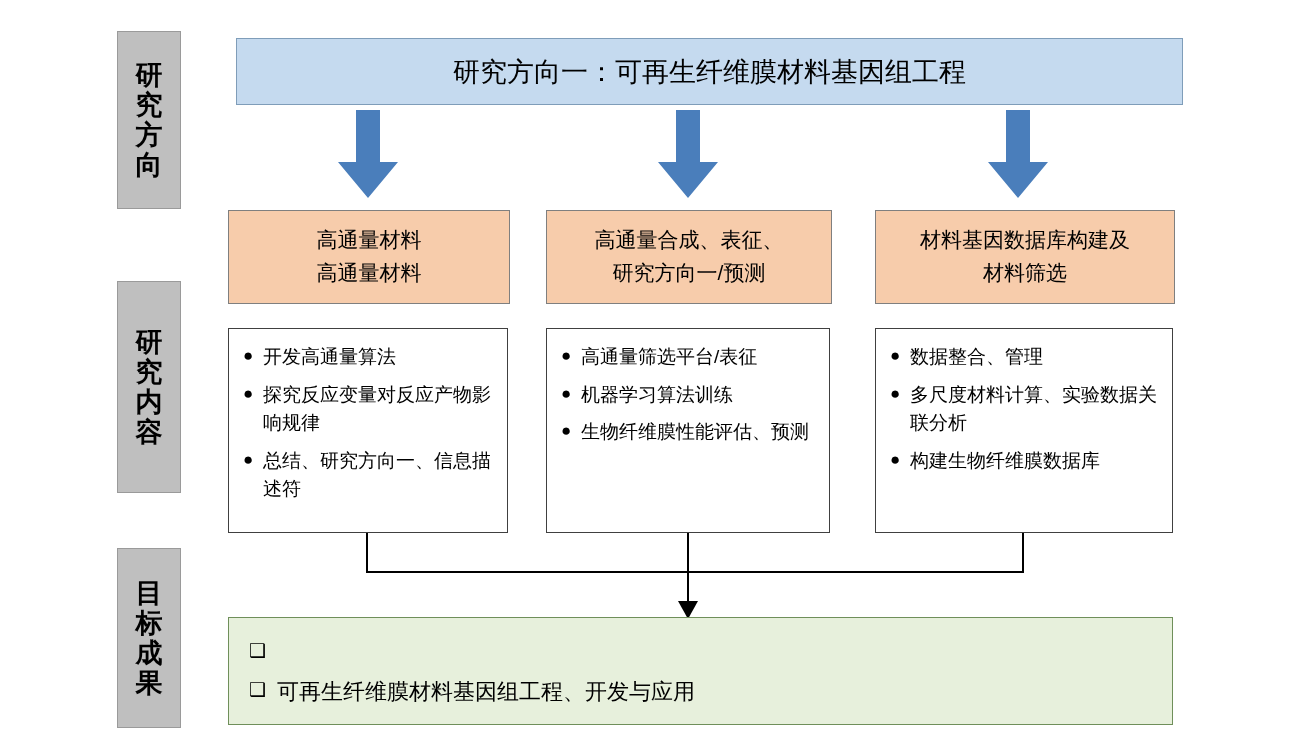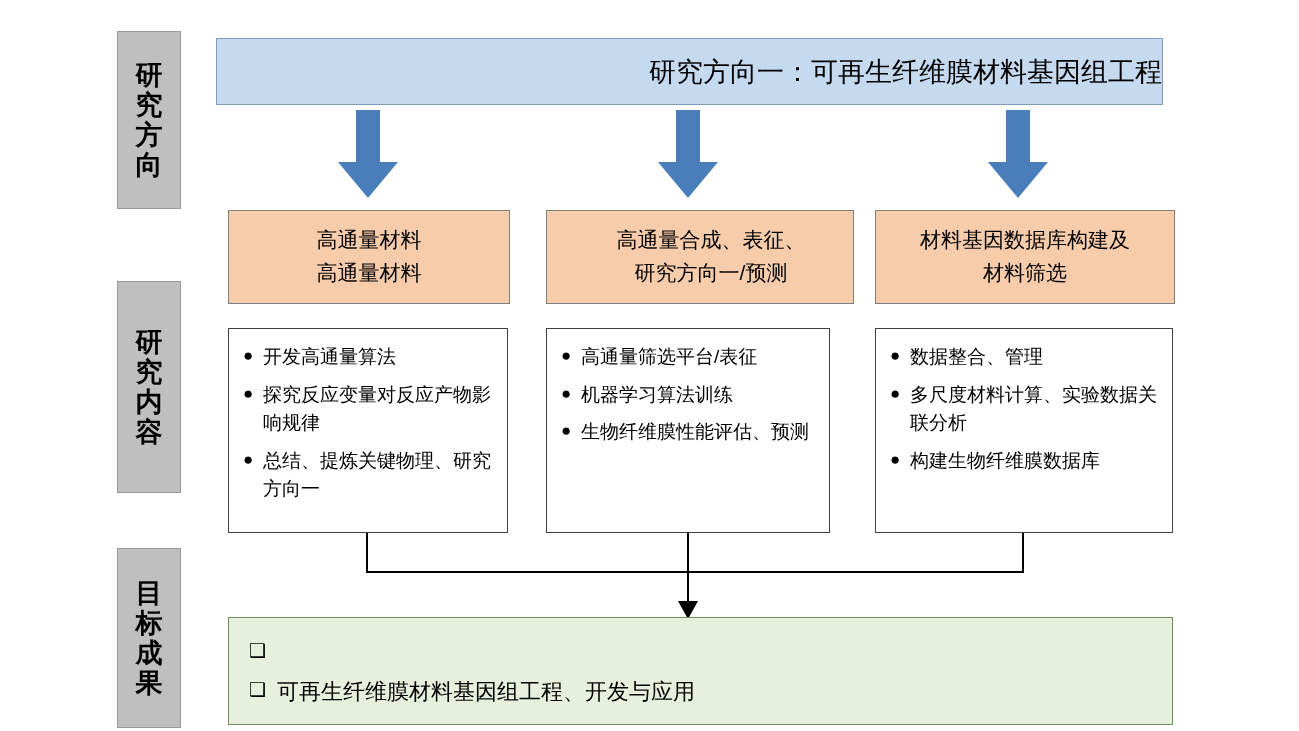--- a/index.html
+++ b/index.html
@@ -137,61 +137,61 @@
     <span>容</span>
   </div>
 
   <div class="side-label" style="left:117px; top:548px; width:62px; height:178px;">
     <span>目</span>
     <span>标</span>
     <span>成</span>
     <span>果</span>
   </div>
 
-  <div class="banner" style="left:216px; top:38px; width:945px; height:65px;justify-content:flex-end;">
+  <div class="banner" style="left:236px; top:38px; width:945px; height:65px;">
     <span>研究方向一：可再生纤维膜材料基因组工程</span>
   </div>
 
   <svg class="arrow" style="left:335px; top:110px;" width="66" height="90" viewBox="0 0 66 90">
     <polygon points="21,0 45,0 45,52 63,52 33,88 3,52 21,52" fill="#4a7ebb"></polygon>
   </svg>
   <svg class="arrow" style="left:655px; top:110px;" width="66" height="90" viewBox="0 0 66 90">
     <polygon points="21,0 45,0 45,52 63,52 33,88 3,52 21,52" fill="#4a7ebb"></polygon>
   </svg>
   <svg class="arrow" style="left:985px; top:110px;" width="66" height="90" viewBox="0 0 66 90">
     <polygon points="21,0 45,0 45,52 63,52 33,88 3,52 21,52" fill="#4a7ebb"></polygon>
   </svg>
 
   <div class="headbox" style="left:228px; top:210px; width:280px; height:92px;">
     <span>高通量材料</span>
     <span>高通量材料</span>
   </div>
 
-  <div class="headbox" style="left:546px; top:210px; width:284px; height:92px;padding-left:22px;">
+  <div class="headbox" style="left:546px; top:210px; width:284px; height:92px;">
     <span>高通量合成、表征、</span>
     <span>研究方向一/预测</span>
   </div>
 
   <div class="headbox" style="left:875px; top:210px; width:298px; height:92px;">
     <span>材料基因数据库构建及</span>
     <span>材料筛选</span>
   </div>
 
   <div class="contentbox" style="left:228px; top:328px; width:280px; height:205px;">
     <div class="bullet-row">
       <span class="bullet-dot">●</span>
       <span class="bullet-text">开发高通量算法</span>
     </div>
     <div class="bullet-row">
       <span class="bullet-dot">●</span>
       <span class="bullet-text">探究反应变量对反应产物影响规律</span>
     </div>
     <div class="bullet-row">
       <span class="bullet-dot">●</span>
-      <span class="bullet-text">总结、提炼关键物理、研究方向一</span>
+      <span class="bullet-text">总结、研究方向一、信息描述符</span>
     </div>
   </div>
 
   <div class="contentbox" style="left:546px; top:328px; width:284px; height:205px;">
     <div class="bullet-row">
       <span class="bullet-dot">●</span>
       <span class="bullet-text">高通量筛选平台/表征</span>
     </div>
     <div class="bullet-row">
       <span class="bullet-dot">●</span>

